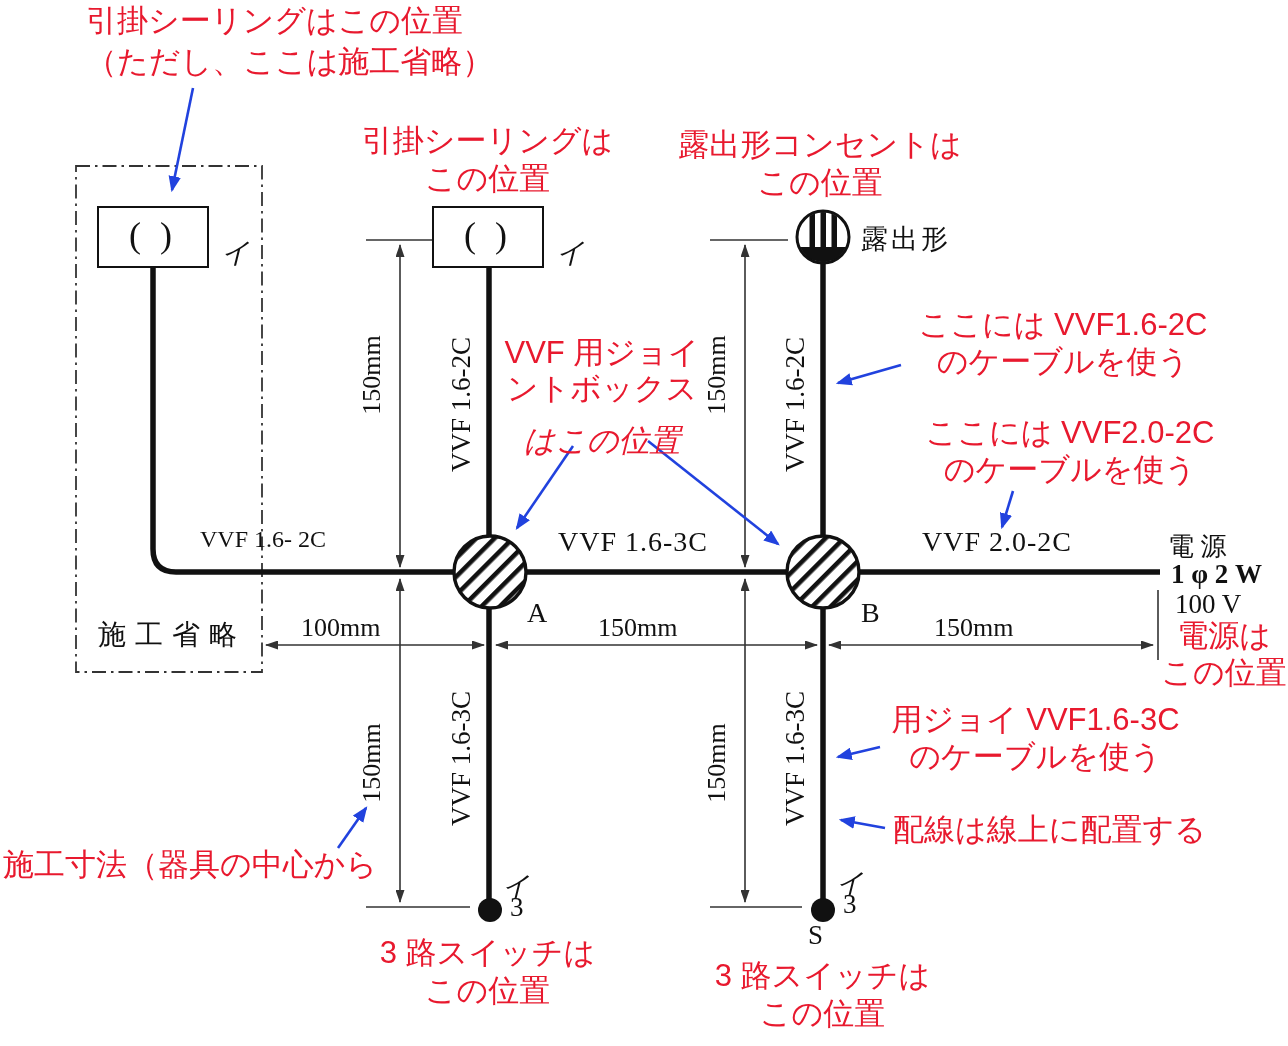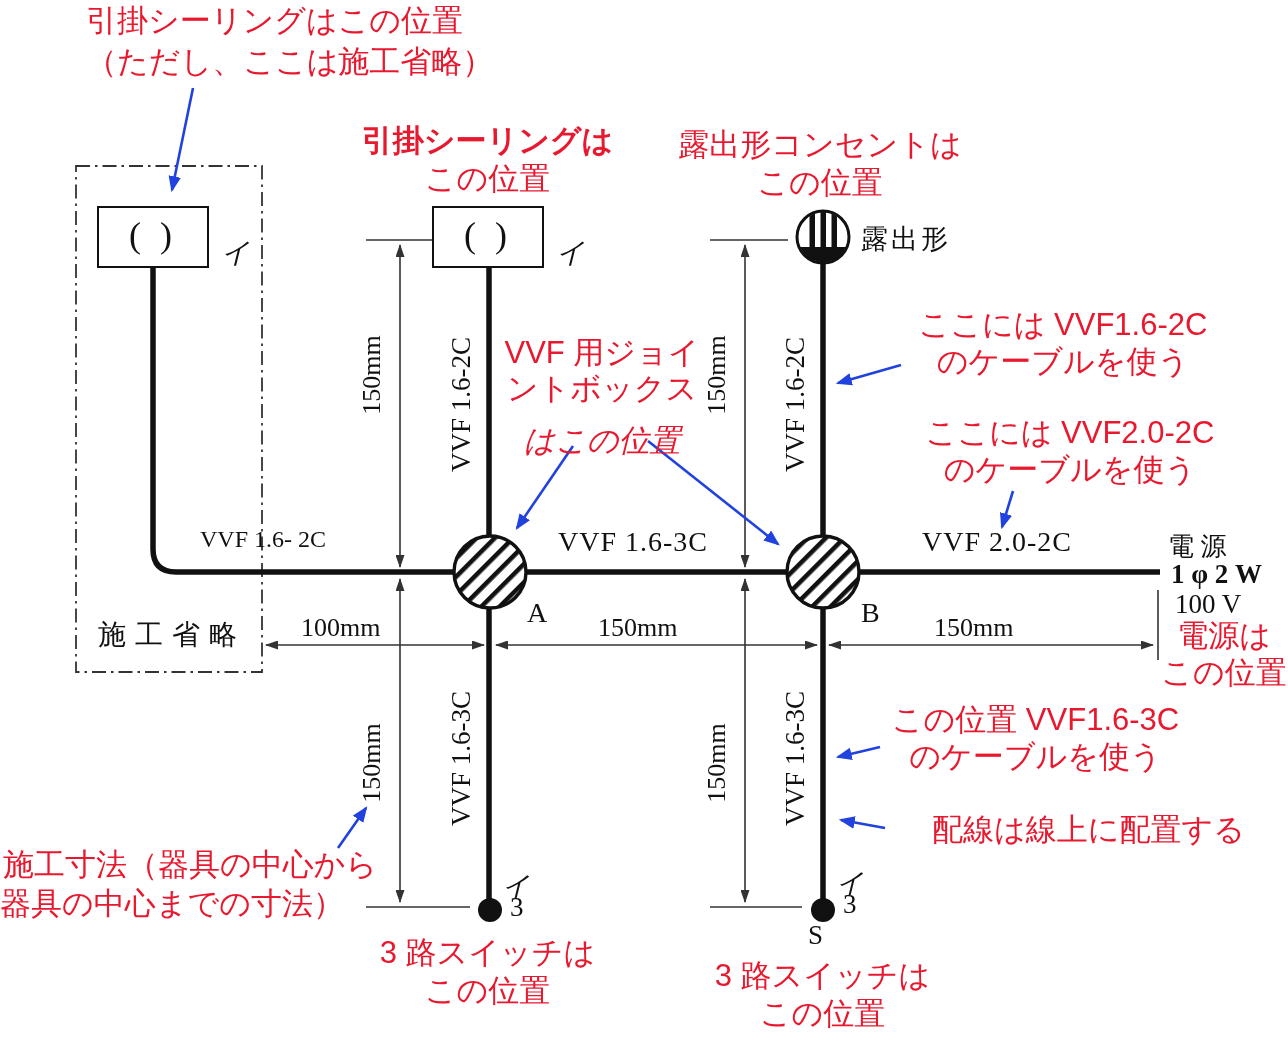--- a/index.html
+++ b/index.html
@@ -108,46 +108,45 @@
   <div class="fixture" style="left:97px; top:206px;">
     <span class="paren">( )</span>
   </div>
   <div class="fixture" style="left:432px; top:206px;">
     <span class="paren">( )</span>
   </div>
 
   <div class="lbl red" style="left:86px; top:3px;">引掛シーリングはこの位置</div>
   <div class="lbl red" style="left:86px; top:44px;">（ただし、ここは施工省略）</div>
 
-  <div class="lbl red c" style="left:360px; top:123px; width:255px;font-weight:bold;">引掛シーリングは</div>
+  <div class="lbl red c" style="left:360px; top:123px; width:255px;">引掛シーリングは</div>
   <div class="lbl red c" style="left:360px; top:161px; width:255px;">この位置</div>
 
   <div class="lbl red c" style="left:670px; top:127px; width:300px;">露出形コンセントは</div>
   <div class="lbl red c" style="left:670px; top:165px; width:300px;">この位置</div>
 
   <div class="lbl red c" style="left:502px; top:371px; width:200px;">ントボックス</div>
   <div class="lbl red c" style="left:502px; top:335px; width:200px;">VVF 用ジョイ</div>
   <div class="lbl red c" style="left:502px; top:423px; width:200px;font-style:italic;">はこの位置</div>
 
   <div class="lbl red c" style="left:893px; top:307px; width:340px;">ここには VVF1.6-2C</div>
   <div class="lbl red c" style="left:893px; top:344px; width:340px;">のケーブルを使う</div>
 
   <div class="lbl red c" style="left:905px; top:415px; width:330px;">ここには VVF2.0-2C</div>
   <div class="lbl red c" style="left:905px; top:452px; width:330px;">のケーブルを使う</div>
 
   <div class="lbl red c" style="left:1160px; top:618px; width:128px;">電源は</div>
   <div class="lbl red c" style="left:1160px; top:655px; width:128px;">この位置</div>
 
-  <div class="lbl red c" style="left:878px; top:702px; width:315px;">この位置 VVF1.6-3C</div>
+  <div class="lbl red c" style="left:878px; top:702px; width:315px;">用ジョイ VVF1.6-3C</div>
   <div class="lbl red c" style="left:878px; top:739px; width:315px;">のケーブルを使う</div>
 
-  <div class="lbl red" style="left:932px; top:812px;text-align:right;">配線は線上に配置する</div>
+  <div class="lbl red" style="left:893px; top:812px;text-align:right;">配線は線上に配置する</div>
 
   <div class="lbl red" style="left:3px; top:847px;">施工寸法（器具の中心から</div>
-  <div class="lbl red" style="left:0px; top:886px;">器具の中心までの寸法）</div>
 
   <div class="lbl red c" style="left:375px; top:935px; width:225px;">3 路スイッチは</div>
   <div class="lbl red c" style="left:375px; top:973px; width:225px;">この位置</div>
 
   <div class="lbl red c" style="left:710px; top:958px; width:225px;">3 路スイッチは</div>
   <div class="lbl red c" style="left:710px; top:996px; width:225px;">この位置</div>
 
   <div class="lbl blk" style="left:200px; top:526px; font-size:24px;">VVF 1.6- 2C</div>
   <div class="lbl blk" style="left:558px; top:526px; font-size:28px; letter-spacing:1px;">VVF 1.6-3C</div>
   <div class="lbl blk" style="left:922px; top:526px; font-size:28px; letter-spacing:1px;">VVF 2.0-2C</div>

